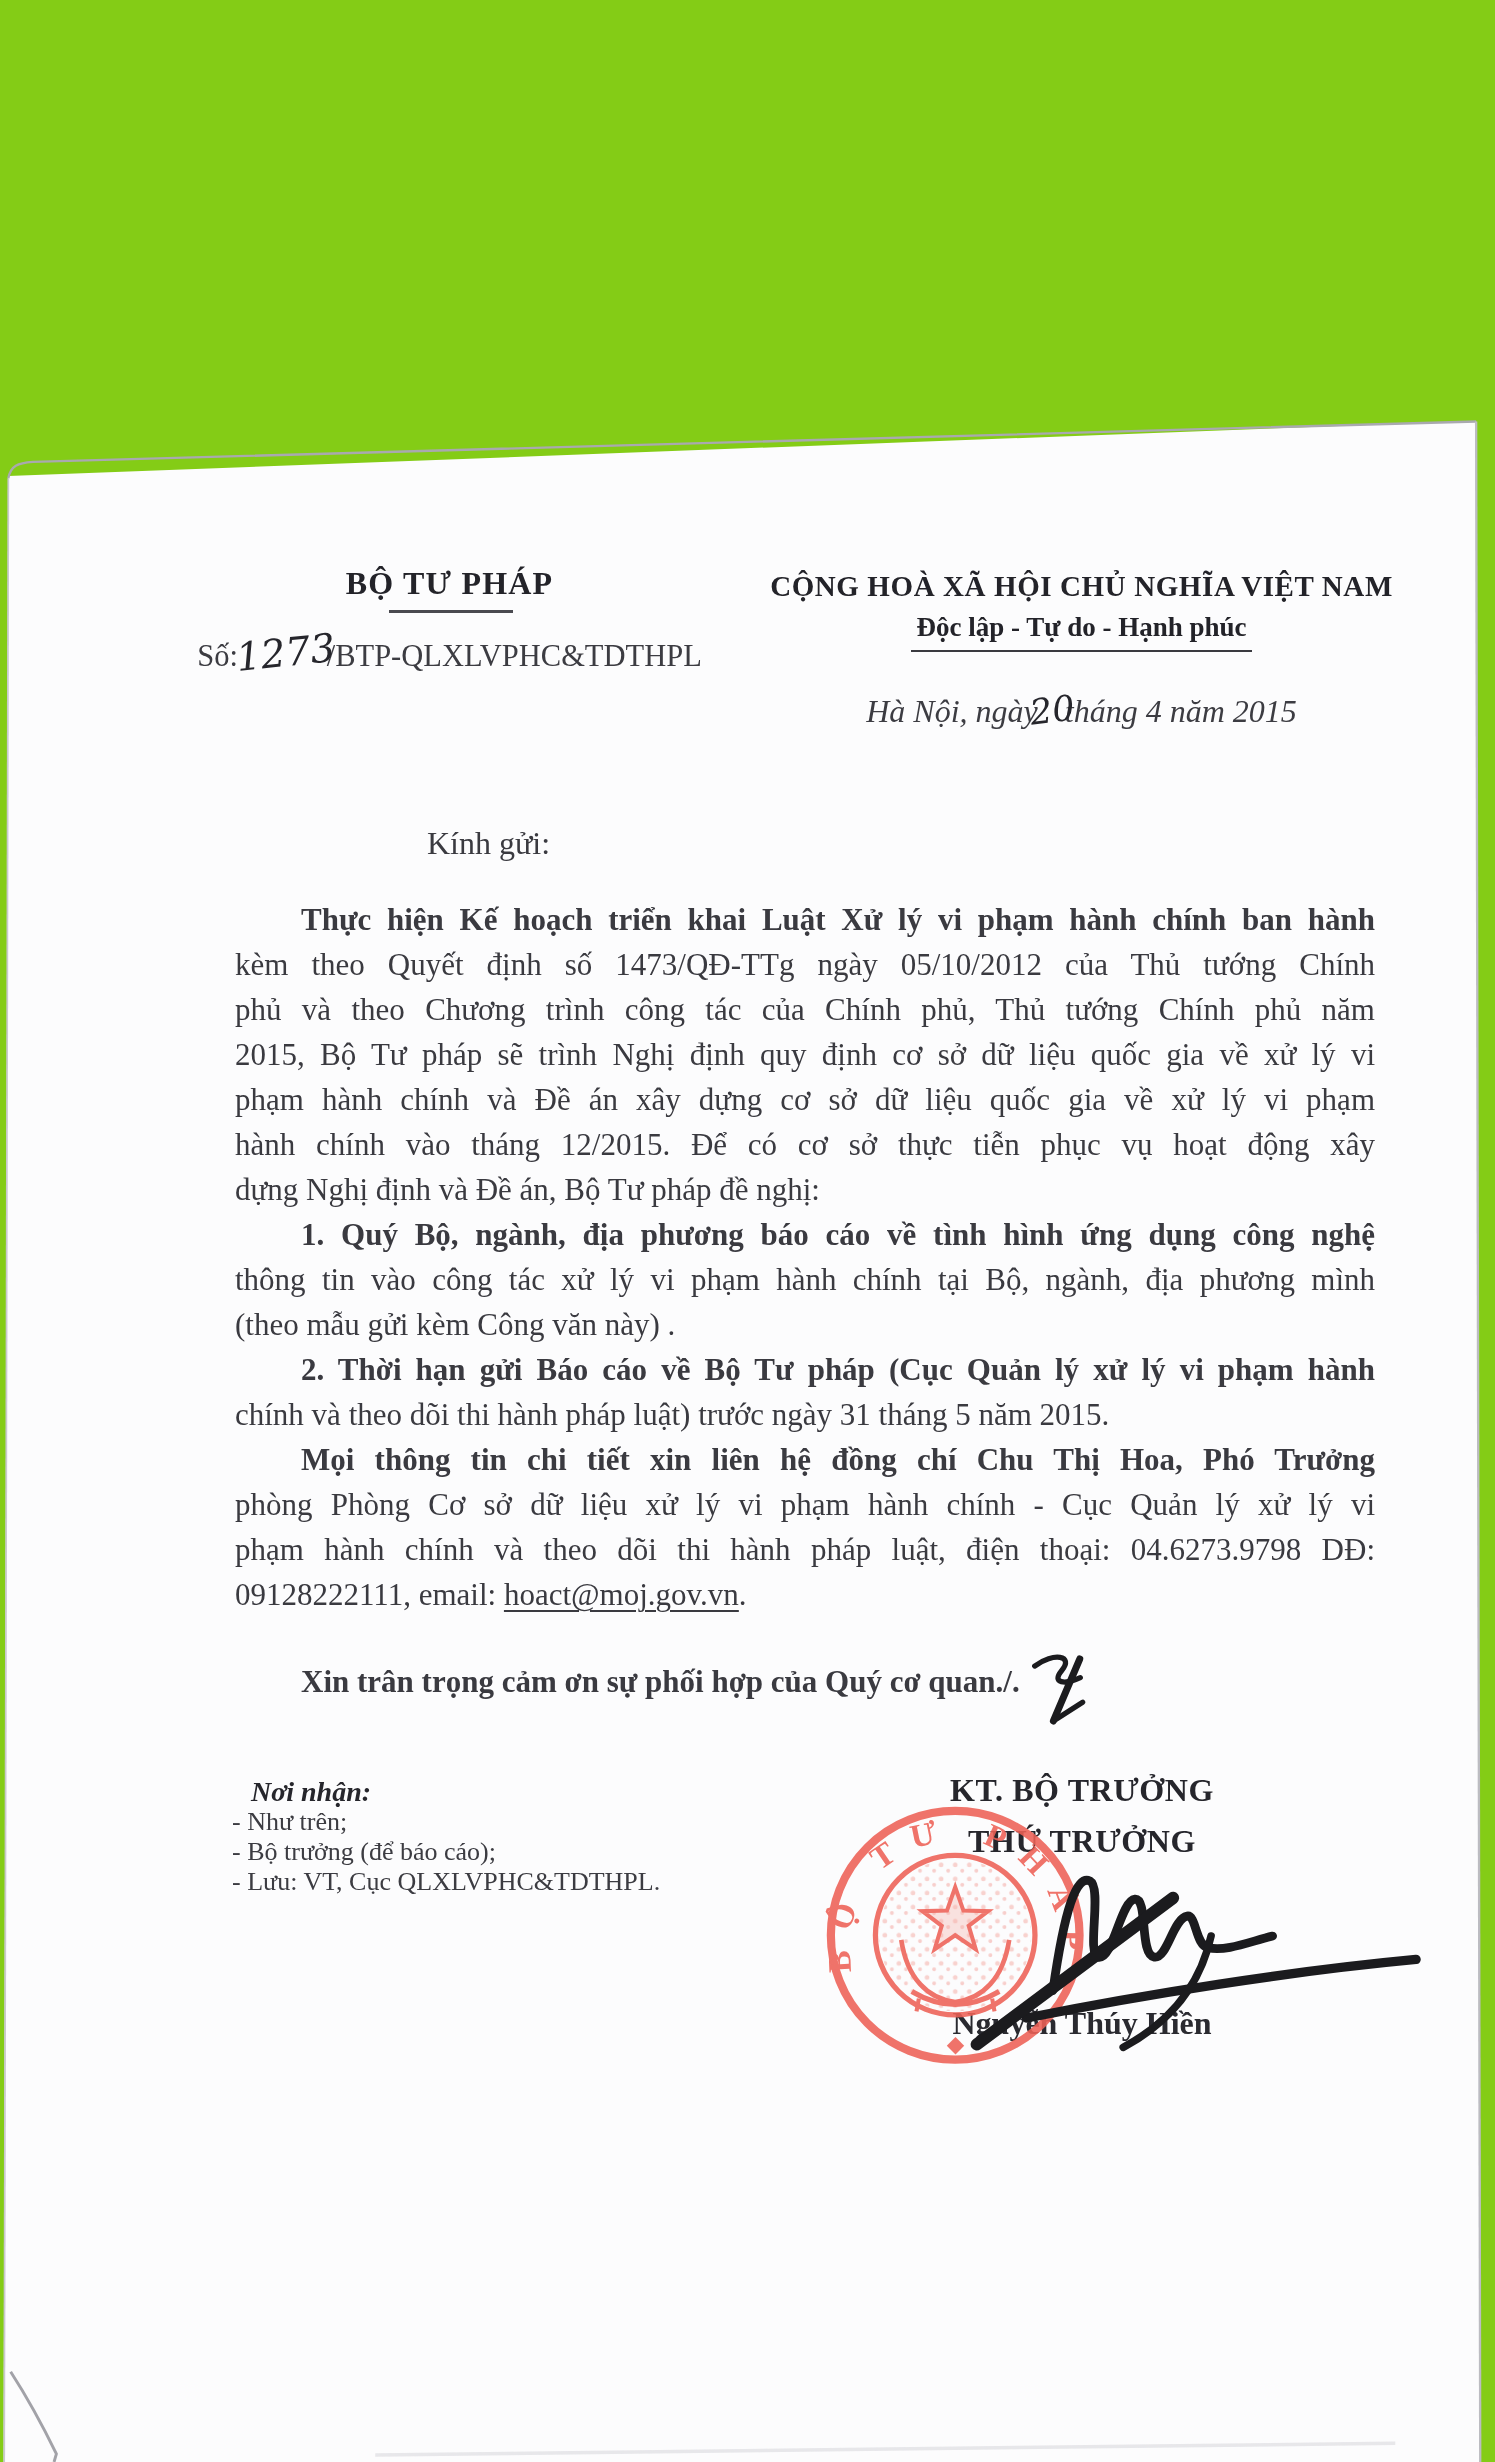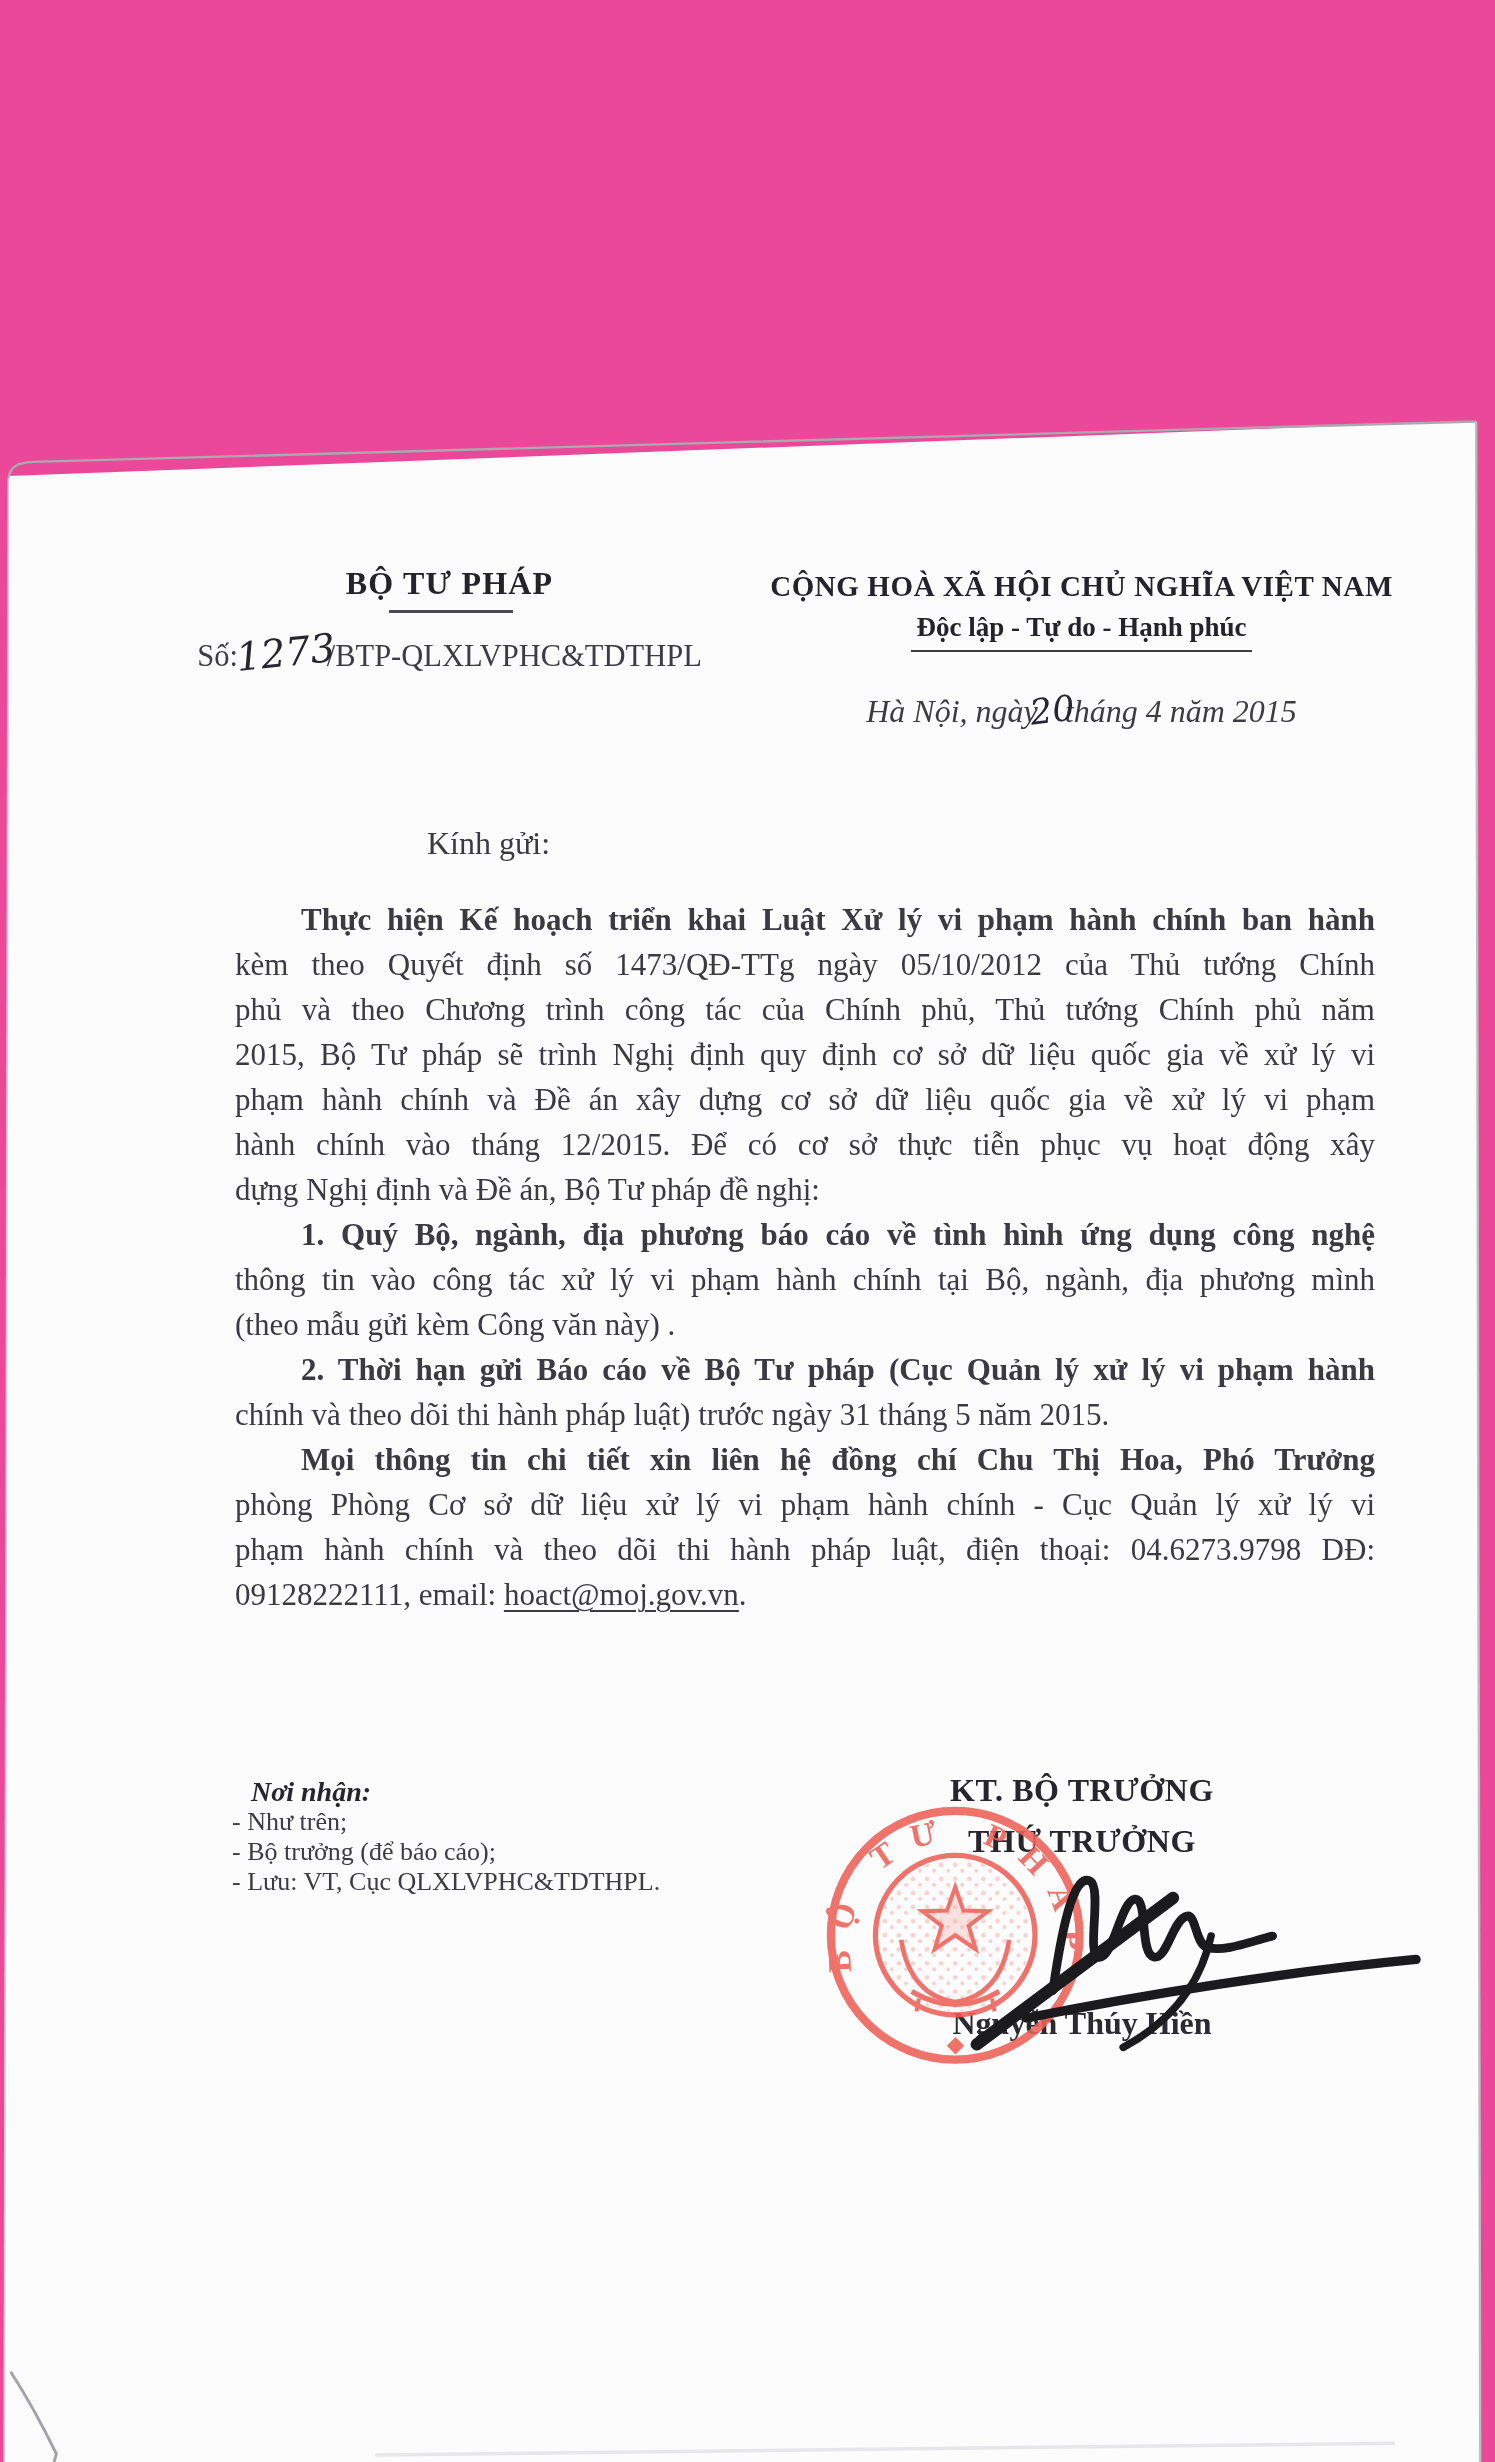--- a/index.html
+++ b/index.html
@@ -1,17 +1,17 @@
 <!DOCTYPE html>
 <html style="font-size:9.4px"><head>
 <meta charset="utf-8">
 <style>
   html,body{margin:0;padding:0;background:#ffffff;}
   #canvas{
-    position:relative;width:1495px;height:2462px;background:#ec4899;
+    position:relative;width:1495px;height:2462px;background:#84cc16;
     font-family:"Liberation Serif",serif;color:#3a3a40;overflow:hidden;
   }
   .abs{position:absolute;}
   
   .org{left:171px;top:565px;width:557px;text-align:center;
        font-size:32px;font-weight:bold;color:#232329;letter-spacing:1.2px;}
   .org-underline{left:389px;top:610px;width:124px;height:2.9px;background:#4a4a50;}
   .doc-no{left:171px;top:639px;width:557px;text-align:center;font-size:30.5px;color:#3c3c42;}
   .hw{font-family:"DejaVu Serif",serif;font-style:italic;color:#26262c;display:inline-block;}
   .hw-no{font-size:39px;transform:rotate(-6deg);margin:0 -8.2px 0 -2.3px;line-height:23.5px;}
@@ -79,20 +79,29 @@
 
   <div class="abs salutation">Kính gửi:</div>
 
   <div class="abs body-col">
     <div class="lines-wrap">
       
     <div class="bline indent">Thực hiện Kế hoạch triển khai Luật Xử lý vi phạm hành chính ban hành</div><div class="bline">kèm theo Quyết định số 1473/QĐ-TTg ngày 05/10/2012 của Thủ tướng Chính</div><div class="bline">phủ và theo Chương trình công tác của Chính phủ, Thủ tướng Chính phủ năm</div><div class="bline">2015, Bộ Tư pháp sẽ trình Nghị định quy định cơ sở dữ liệu quốc gia về xử lý vi</div><div class="bline">phạm hành chính và Đề án xây dựng cơ sở dữ liệu quốc gia về xử lý vi phạm</div><div class="bline">hành chính vào tháng 12/2015. Để có cơ sở thực tiễn phục vụ hoạt động xây</div><div class="bline last">dựng Nghị định và Đề án, Bộ Tư pháp đề nghị:</div><div class="bline indent">1. Quý Bộ, ngành, địa phương báo cáo về tình hình ứng dụng công nghệ</div><div class="bline">thông tin vào công tác xử lý vi phạm hành chính tại Bộ, ngành, địa phương mình</div><div class="bline last">(theo mẫu gửi kèm Công văn này) .</div><div class="bline indent">2. Thời hạn gửi Báo cáo về Bộ Tư pháp (Cục Quản lý xử lý vi phạm hành</div><div class="bline last">chính và theo dõi thi hành pháp luật) trước ngày 31 tháng 5 năm 2015.</div><div class="bline indent">Mọi thông tin chi tiết xin liên hệ đồng chí Chu Thị Hoa, Phó Trưởng</div><div class="bline">phòng Phòng Cơ sở dữ liệu xử lý vi phạm hành chính - Cục Quản lý xử lý vi</div><div class="bline">phạm hành chính và theo dõi thi hành pháp luật, điện thoại: 04.6273.9798 DĐ:</div></div>
     <div class="bline last">
       <span>09128222111, email: </span><span class="u">hoact@moj.gov.vn</span><span>.</span>
     </div>
+    <div class="bline indent last closing">
+      <span>Xin trân trọng cảm ơn sự phối hợp của Quý cơ quan./.</span><svg class="flourish" width="69" height="88" viewBox="0 0 118 150">
+        <g fill="none" stroke="#1b1b1e" stroke-linecap="round" stroke-linejoin="round">
+          <path d="M 20,34 C 52,10 88,16 66,42 C 48,64 72,66 98,54" stroke-width="9"></path>
+          <path d="M 97,22 L 52,128" stroke-width="12"></path>
+          <path d="M 52,128 L 102,96" stroke-width="9"></path>
+        </g>
+      </svg>
+    </div>
   </div>
 
   <div class="abs recipients-title">Nơi nhận:</div>
   <div class="abs recipients">
 
   <div>- Như trên;</div>
       <div>- Bộ trưởng (để báo cáo);</div>
       <div>- Lưu: VT, Cục QLXLVPHC&amp;TDTHPL.</div>
     </div>
 

